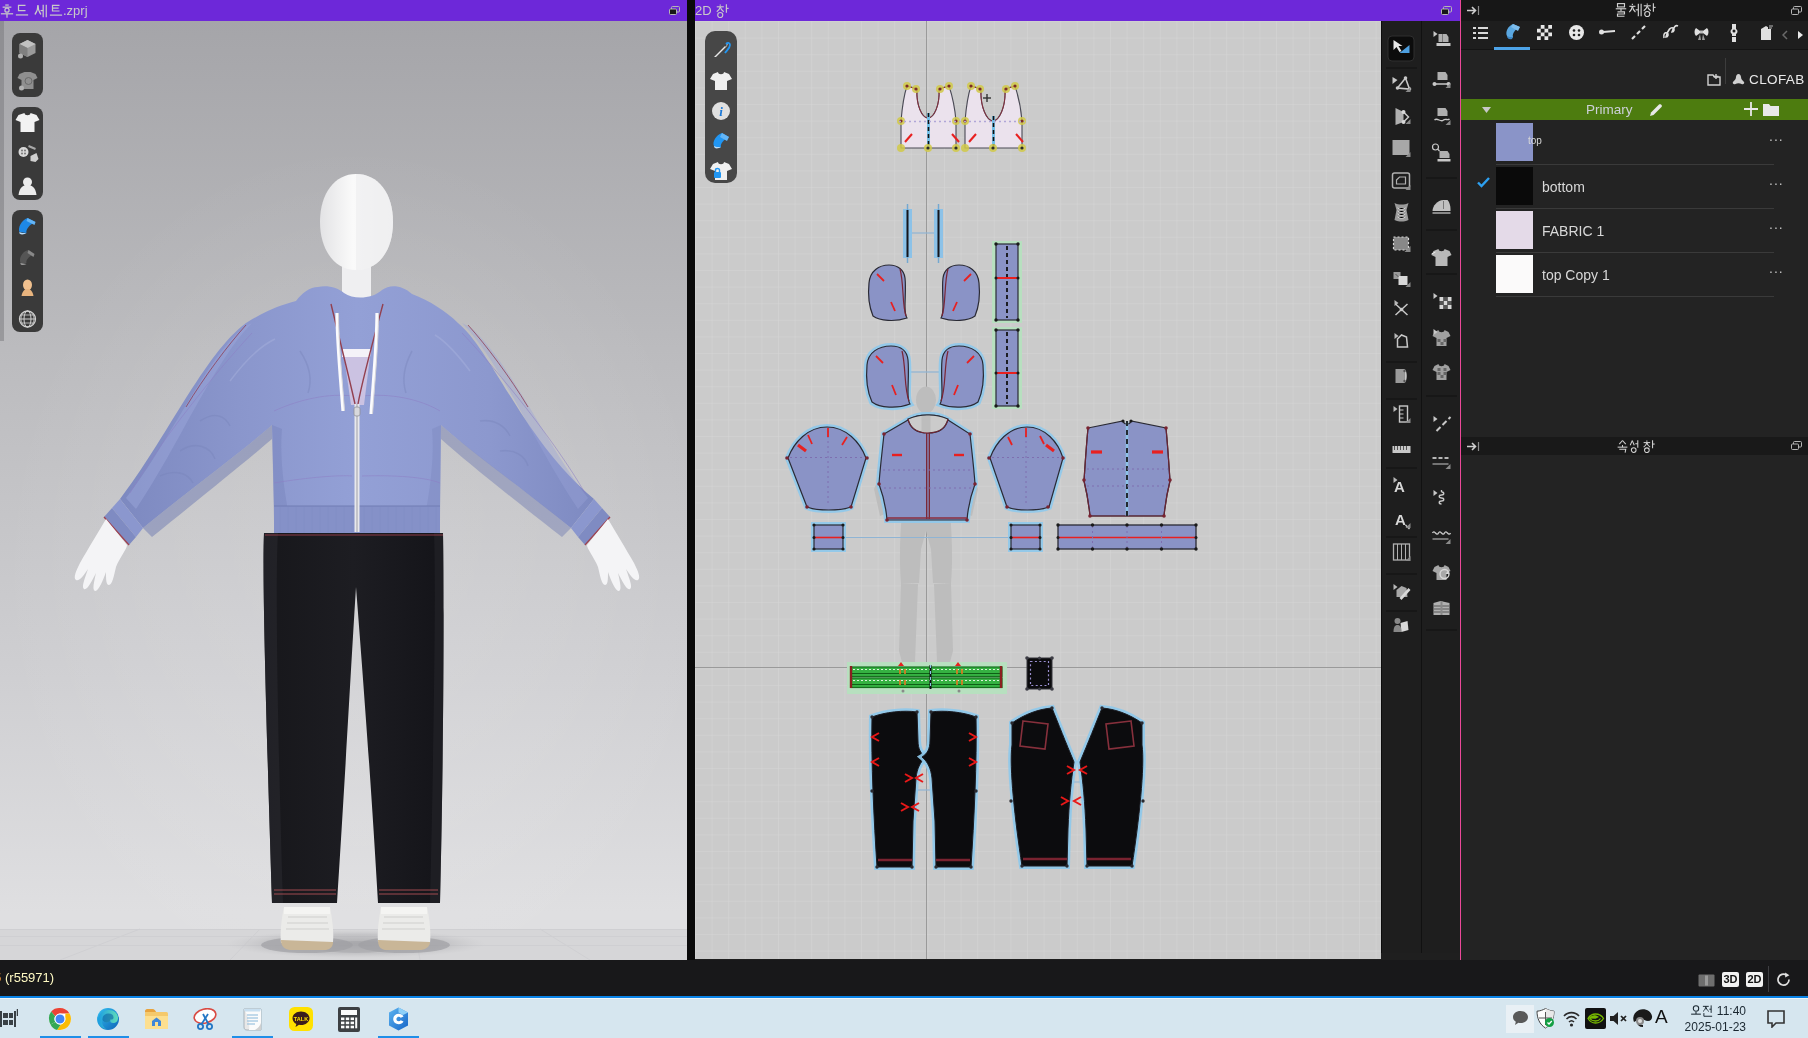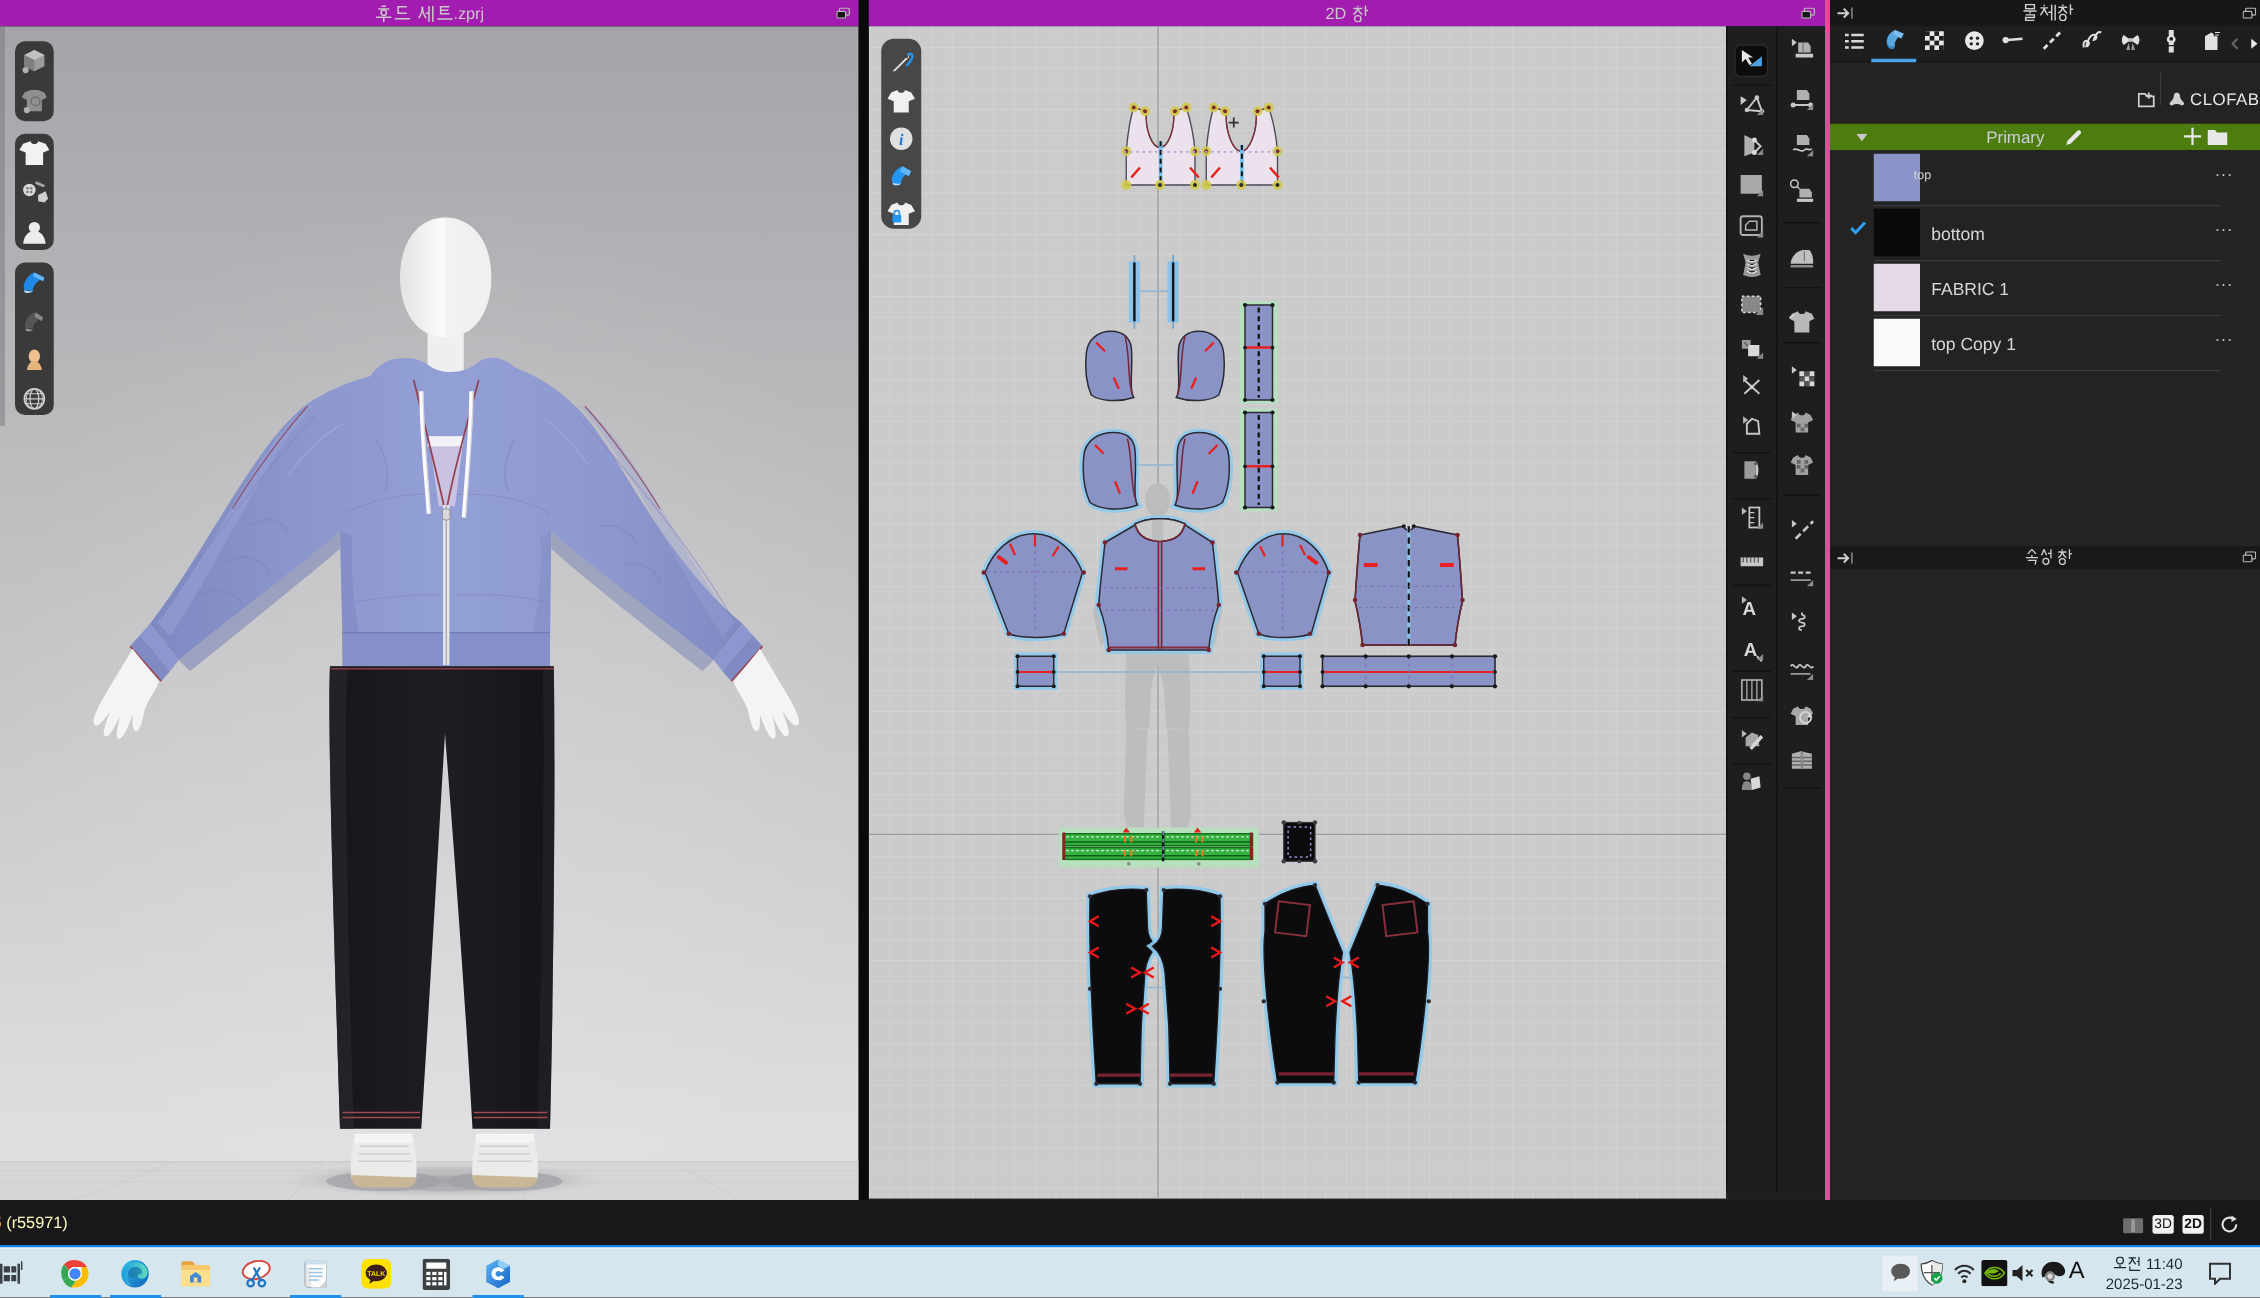--- a/index.html
+++ b/index.html
@@ -1,17 +1,17 @@
 <!DOCTYPE html>
 <html><head><meta charset="utf-8">
 <style>
 html,body{margin:0;padding:0;width:1808px;height:1038px;overflow:hidden;background:#0a0a0a;font-family:"Liberation Sans",sans-serif;}
 #root{position:absolute;left:0;top:0;width:1808px;height:1038px;}
 .abs{position:absolute;}
-.tbar{background:#a21caf;color:#c9c9c9;font-size:13px;display:flex;align-items:center;justify-content:center;}
+.tbar{background:#6d28d9;color:#c9c9c9;font-size:13px;display:flex;align-items:center;}
 .resticon{position:absolute;top:6px;width:11px;height:9px;}
 </style></head>
 <body>
 <div id="root">
 
 <svg width="0" height="0" style="position:absolute">
 <defs>
 <symbol id="k-hu" viewBox="0 0 16 16">
           <g stroke="currentColor" stroke-width="1.4" fill="none">
 <path d="M6,1.2 L10,1.2"></path>
@@ -1062,21 +1062,21 @@
               <line x1="-8" y1="-3" x2="8" y2="-3"></line>
               <line x1="-8" y1="0" x2="8" y2="0"></line>
               <line x1="-8" y1="3" x2="8" y2="3"></line>
             </g>
             <line x1="0" y1="-8" x2="0" y2="6" stroke="#888" stroke-width="2"></line>
           </g>
     </svg>
   </div>
 </div>
 
-<div class="abs" style="left:1460px;top:0;width:348px;height:960px;background:#232323;border-left:4px solid #ec4899;box-sizing:border-box;" id="rpanel">
+<div class="abs" style="left:1460px;top:0;width:348px;height:960px;background:#232323;border-left:1px solid #ec4899;box-sizing:border-box;" id="rpanel">
 
   <div class="abs" style="left:0;top:0;width:348px;height:21px;background:#171717;">
     <svg class="abs" style="left:5px;top:4px;" width="16" height="13" viewBox="0 0 16 13">
           <path d="M1,6.5 L9,6.5 M6,3 L9.5,6.5 L6,10" stroke="#cfcfcf" stroke-width="1.6" fill="none"></path>
           <line x1="12.5" y1="2" x2="12.5" y2="11" stroke="#8a8a8a" stroke-width="1.2"></line>
         </svg>
     <div class="abs" style="left:0;top:3px;width:348px;text-align:center;">
       <svg width="14" height="14" viewBox="0 0 16 16" style="color:#d2d2d2">
             <use href="#k-mul"></use>
           </svg><svg width="14" height="14" viewBox="0 0 16 16" style="color:#d2d2d2">
@@ -1254,21 +1254,21 @@
   </div>
 </div>
 
 <div class="abs" style="left:0;top:960px;width:1808px;height:36px;background:#18181a;" id="statusbar">
   <div class="abs" style="left:5px;top:10px;color:#fef9c3;font-size:13px;">(r55971)</div>
   <div class="abs" style="left:-6px;top:10px;color:#e8913a;font-size:13px;font-weight:bold;">5</div>
   <svg class="abs" style="left:1698px;top:14px;" width="17" height="13" viewBox="0 0 17 13">
         <rect x="0.5" y="0.5" width="16" height="12" rx="1" fill="#6e6e6e"></rect>
         <rect x="7" y="1.5" width="3" height="10" fill="#9a9a9a"></rect>
       </svg>
-  <div class="abs" style="left:1722px;top:12px;width:17px;height:15px;background:#f2f2f2;border-radius:2px;color:#111;font-size:11px;font-weight:normal;text-align:center;line-height:15px;">3D</div>
+  <div class="abs" style="left:1722px;top:12px;width:17px;height:15px;background:#f2f2f2;border-radius:2px;color:#111;font-size:11px;font-weight:bold;text-align:center;line-height:15px;">3D</div>
   <div class="abs" style="left:1746px;top:12px;width:17px;height:15px;background:#f2f2f2;border-radius:2px;color:#111;font-size:11px;font-weight:bold;text-align:center;line-height:15px;">2D</div>
   <div class="abs" style="left:1768px;top:6px;width:1px;height:26px;background:#3e3e42;"></div>
   <svg class="abs" style="left:1776px;top:12px;" width="15" height="15" viewBox="0 0 15 15">
         <path d="M13,7.5 A5.5,5.5 0 1 1 10.5,3" fill="none" stroke="#e0e0e0" stroke-width="1.7"></path>
         <path d="M9.2,0.4 L13.4,3.2 L9.2,5.6 Z" fill="#e0e0e0"></path>
       </svg>
 </div>
 
 <div class="abs" style="left:0;top:996px;width:1808px;height:42px;background:#d6e6ef;border-top:2px solid #0a84e8;box-sizing:border-box;" id="taskbar">
   <div class="abs" style="left:0;top:0;width:1808px;height:1px;background:#eef6fb;"></div>

